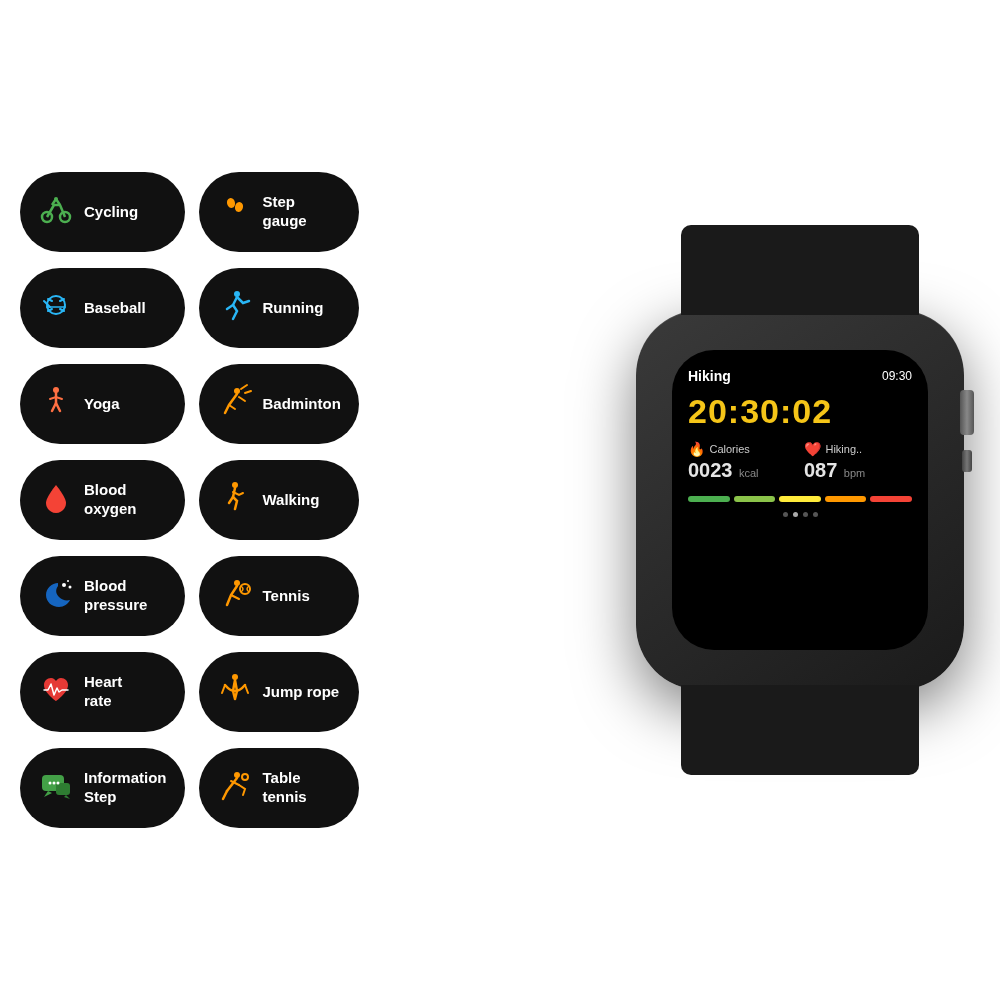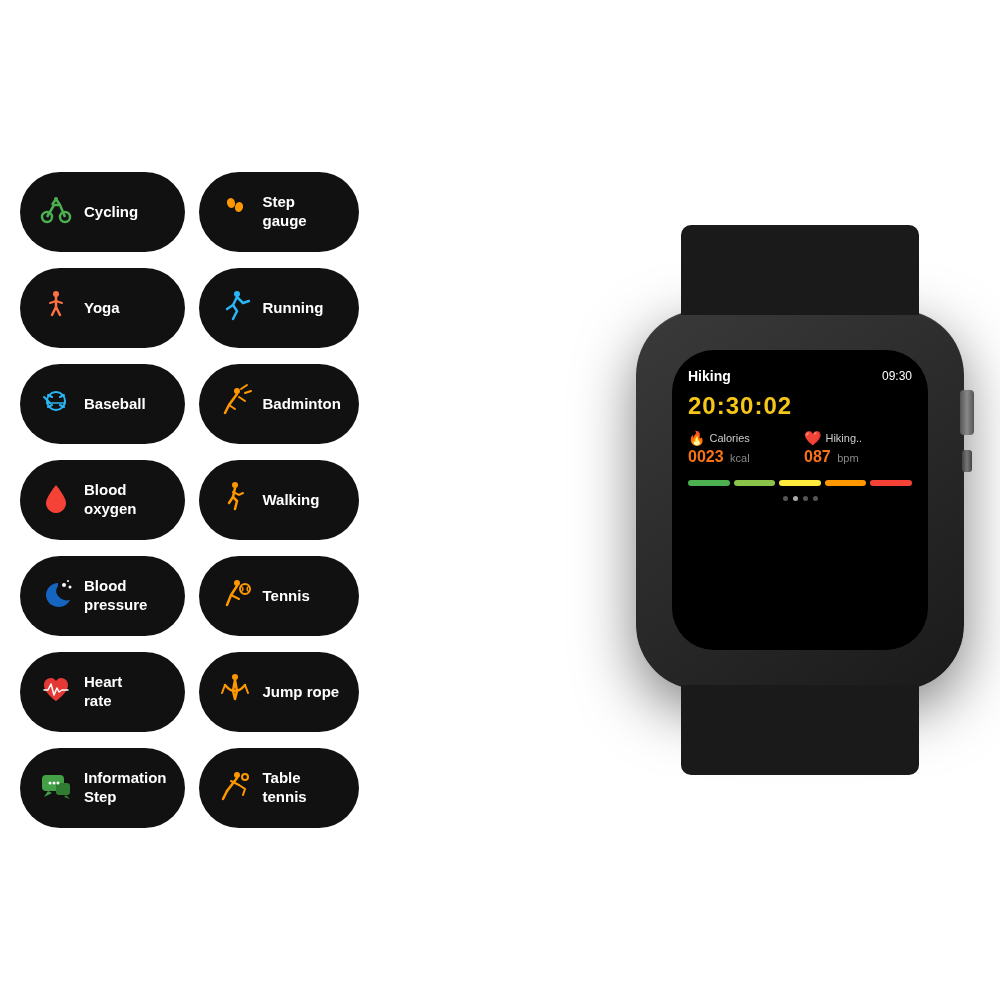--- a/index.html
+++ b/index.html
@@ -138,21 +138,21 @@
       font-size: 14px;
       font-weight: 600;
     }
     .watch-time-display {
       color: #ffffff;
       font-size: 12px;
       font-weight: 500;
     }
     .watch-timer {
       color: #f5c518;
-      font-size: 24px;
+      font-size: 34px;
       font-weight: 700;
       letter-spacing: 1px;
       margin: 4px 0 10px;
     }
     .watch-stats {
       display: flex;
       gap: 8px;
       margin-bottom: 6px;
     }
     .watch-stat-box {
@@ -166,22 +166,22 @@
     }
     .stat-icon {
       font-size: 14px;
     }
     .stat-name {
       color: #cccccc;
       font-size: 11px;
       font-weight: 500;
     }
     .stat-value {
-      color: #f97316;
-      font-size: 16px;
+      color: #e5e5e5;
+      font-size: 20px;
       font-weight: 700;
     }
     .stat-unit {
       color: #888;
       font-size: 11px;
       font-weight: 500;
       margin-left: 2px;
     }
     .heart-icon { color: #e84040; }
     .fire-icon { color: #f5a623; }
@@ -227,36 +227,36 @@
       <circle cx="9" cy="26" r="5" stroke="#4caf50" stroke-width="2.5" fill="none"></circle>
       <circle cx="27" cy="26" r="5" stroke="#4caf50" stroke-width="2.5" fill="none"></circle>
       <path d="M9 26 L16 14 L22 14 L27 26" stroke="#4caf50" stroke-width="2.5" fill="none" stroke-linejoin="round"></path>
       <path d="M14 14 L18 8 L22 14" stroke="#4caf50" stroke-width="2.5" fill="none" stroke-linejoin="round"></path>
       <circle cx="18" cy="8" r="2" fill="#4caf50"></circle>
     </svg></span>
           <span class="feature-label" style="white-space: pre-line;">Cycling</span>
         </div>
         <div class="feature-pill">
           <span class="feature-icon"><svg viewBox="0 0 36 36" fill="none" xmlns="http://www.w3.org/2000/svg">
-      <circle cx="18" cy="7" r="3" fill="#ff7043"></circle>
-      <path d="M18 10 L18 20" stroke="#ff7043" stroke-width="2.5" stroke-linecap="round"></path>
-      <path d="M12 16 L18 14 L24 16" stroke="#ff7043" stroke-width="2" stroke-linecap="round"></path>
-      <path d="M18 20 L14 28 M18 20 L22 28" stroke="#ff7043" stroke-width="2.5" stroke-linecap="round"></path>
-    </svg></span>
-          <span class="feature-label" style="white-space: pre-line;">Yoga</span>
-        </div>
-        <div class="feature-pill">
-          <span class="feature-icon"><svg viewBox="0 0 36 36" fill="none" xmlns="http://www.w3.org/2000/svg">
       <circle cx="18" cy="18" r="9" stroke="#29b6f6" stroke-width="2" fill="none"></circle>
       <path d="M10 12 L14 14 M10 24 L14 22" stroke="#29b6f6" stroke-width="2" stroke-linecap="round"></path>
       <path d="M26 12 L22 14 M26 24 L22 22" stroke="#29b6f6" stroke-width="2" stroke-linecap="round"></path>
       <line x1="8" y1="20" x2="28" y2="20" stroke="#29b6f6" stroke-width="1.5"></line>
       <path d="M6 14 L12 20" stroke="#29b6f6" stroke-width="2" stroke-linecap="round"></path>
     </svg></span>
           <span class="feature-label" style="white-space: pre-line;">Baseball</span>
+        </div>
+        <div class="feature-pill">
+          <span class="feature-icon"><svg viewBox="0 0 36 36" fill="none" xmlns="http://www.w3.org/2000/svg">
+      <circle cx="18" cy="7" r="3" fill="#ff7043"></circle>
+      <path d="M18 10 L18 20" stroke="#ff7043" stroke-width="2.5" stroke-linecap="round"></path>
+      <path d="M12 16 L18 14 L24 16" stroke="#ff7043" stroke-width="2" stroke-linecap="round"></path>
+      <path d="M18 20 L14 28 M18 20 L22 28" stroke="#ff7043" stroke-width="2.5" stroke-linecap="round"></path>
+    </svg></span>
+          <span class="feature-label" style="white-space: pre-line;">Yoga</span>
         </div>
         <div class="feature-pill">
           <span class="feature-icon"><svg viewBox="0 0 36 36" fill="none" xmlns="http://www.w3.org/2000/svg">
       <path d="M18 6 C18 6 8 18 8 24 C8 29.5 12.5 34 18 34 C23.5 34 28 29.5 28 24 C28 18 18 6 18 6Z" fill="#f44336"></path>
     </svg></span>
           <span class="feature-label" style="white-space: pre-line;">Blood
 oxygen</span>
         </div>
         <div class="feature-pill">
           <span class="feature-icon"><svg viewBox="0 0 36 36" fill="none" xmlns="http://www.w3.org/2000/svg">

